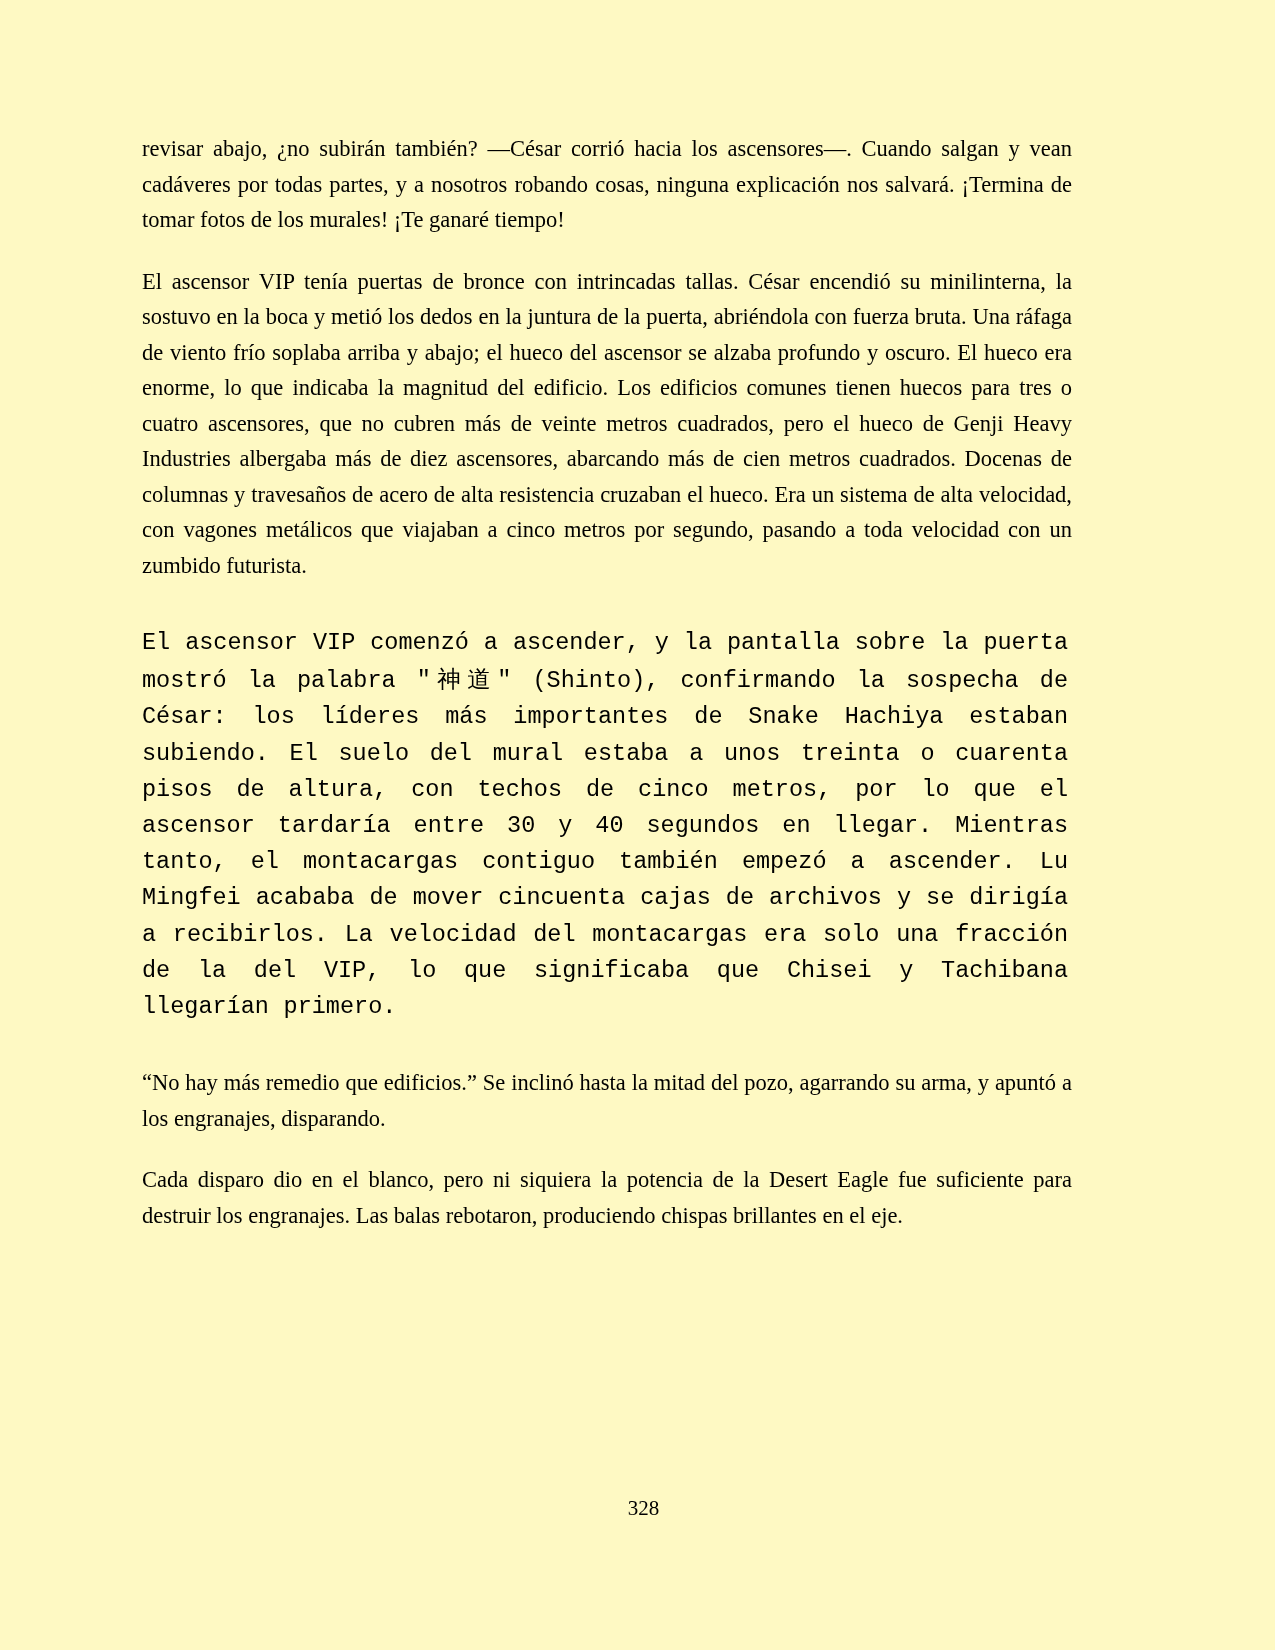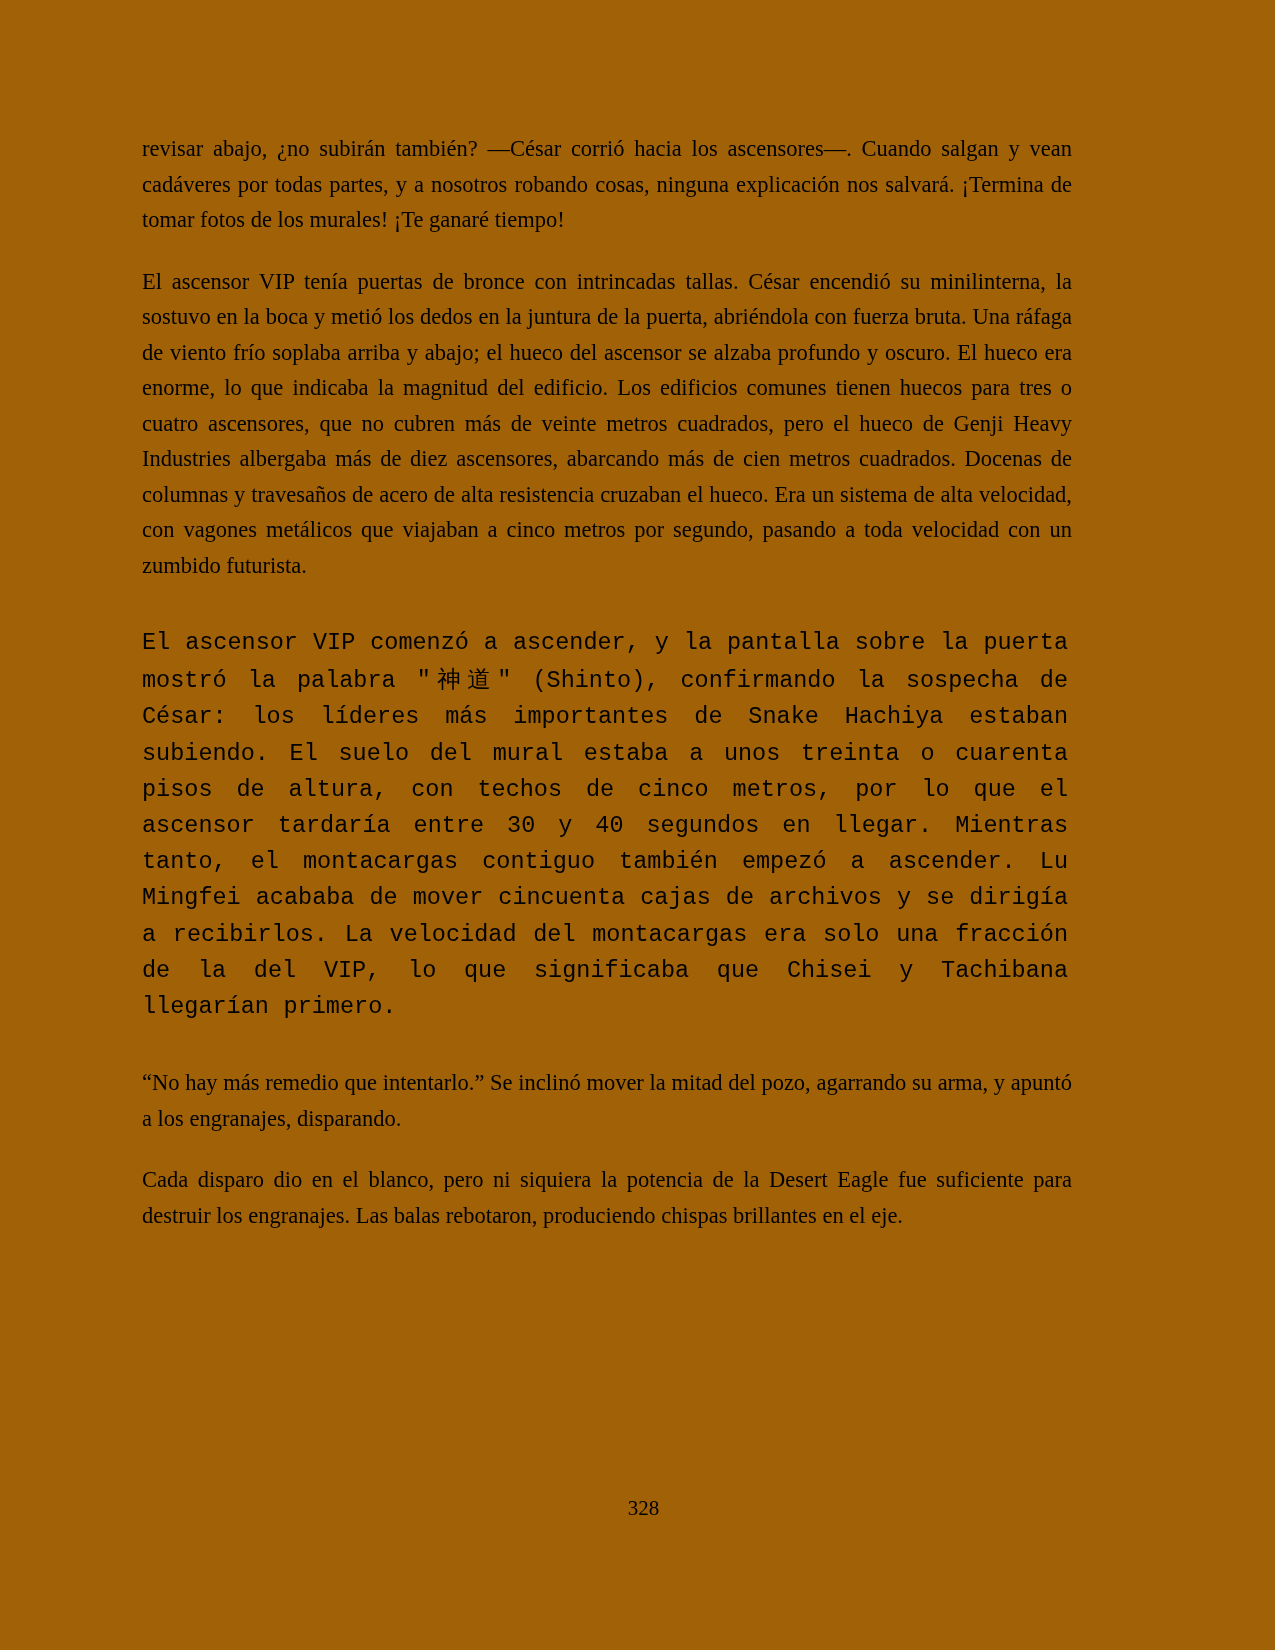--- a/index.html
+++ b/index.html
@@ -7,21 +7,21 @@
     margin: 0;
     padding: 0;
     background: #ffffff;
   }
 
   .page {
     position: relative;
     width: 1275px;
     height: 1650px;
     margin: 0 auto;
-    background: #a16207;
+    background: #fef9c3;
     box-sizing: border-box;
     overflow: hidden;
   }
 
   .content {
     position: absolute;
     left: 142px;
     top: 131px;
     width: 930px;
   }
@@ -93,21 +93,21 @@
     <p class="body-par">El ascensor VIP tenía puertas de bronce con intrincadas tallas. César encendió su minilinterna, la sostuvo en la boca y metió los dedos en la juntura de la puerta, abriéndola con fuerza bruta. Una ráfaga de viento frío soplaba arriba y abajo; el hueco del ascensor se alzaba profundo y oscuro. El hueco era enorme, lo que indicaba la magnitud del edificio. Los edificios comunes tienen huecos para tres o cuatro ascensores, que no cubren más de veinte metros cuadrados, pero el hueco de Genji Heavy Industries albergaba más de diez ascensores, abarcando más de cien metros cuadrados. Docenas de columnas y travesaños de acero de alta resistencia cruzaban el hueco. Era un sistema de alta velocidad, con vagones metálicos que viajaban a cinco metros por segundo, pasando a toda velocidad con un zumbido futurista.</p>
 
 
     <div class="spacer-top"></div>
 
     <p class="mono-par"><span>El ascensor VIP comenzó a ascender, y la pantalla sobre la puerta mostró la palabra "</span><span class="cjk">神道</span><span>" (Shinto), confirmando la sospecha de César: los líderes más importantes de Snake Hachiya estaban subiendo. El suelo del mural estaba a unos treinta o cuarenta pisos de altura, con techos de cinco metros, por lo que el ascensor tardaría entre 30 y 40 segundos en llegar. Mientras tanto, el montacargas contiguo también empezó a ascender. Lu Mingfei acababa de mover cincuenta cajas de archivos y se dirigía a recibirlos. La velocidad del montacargas era solo una fracción de la del VIP, lo que significaba que Chisei y Tachibana llegarían primero.</span></p>
 
     <div class="spacer-bottom"></div>
 
 
-    <p class="body-par">“No hay más remedio que intentarlo.” Se inclinó mover la mitad del pozo, agarrando su arma, y apuntó a los engranajes, disparando.</p>
+    <p class="body-par">“No hay más remedio que edificios.” Se inclinó hasta la mitad del pozo, agarrando su arma, y apuntó a los engranajes, disparando.</p>
 
     <p class="body-par">Cada disparo dio en el blanco, pero ni siquiera la potencia de la Desert Eagle fue suficiente para destruir los engranajes. Las balas rebotaron, produciendo chispas brillantes en el eje.</p>
 
   </div>
 
   <div class="page-number">328</div>
 
 </div>
 
 </body></html>

